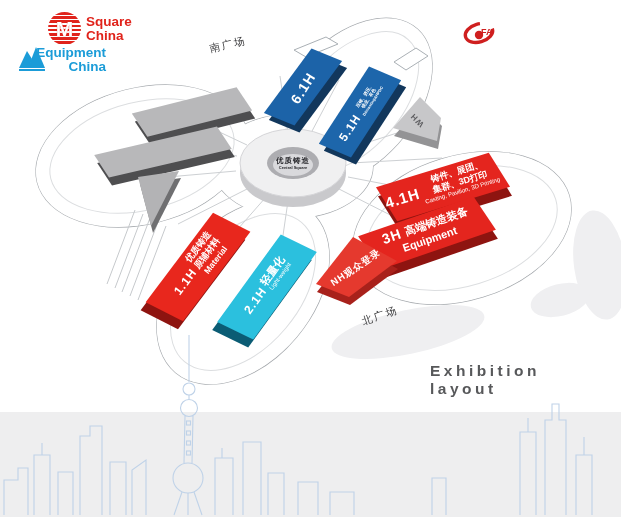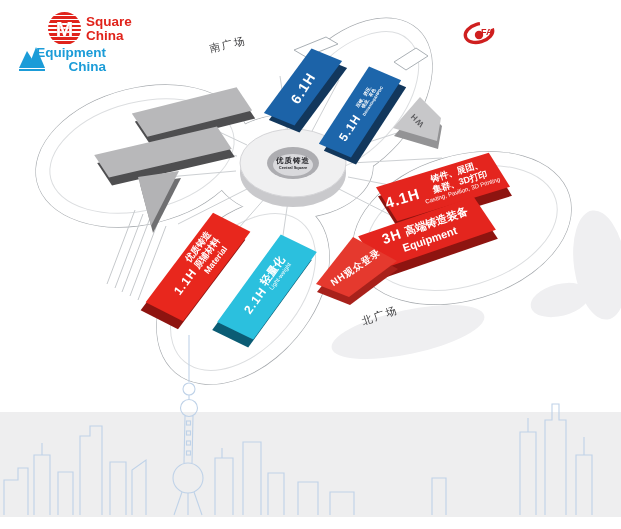--- a/index.html
+++ b/index.html
@@ -243,20 +243,21 @@
     <span class="hall-num" style="font-size:12px;">2.1H</span>
     <span class="hall-lines">
       <span style="font-size:11px;">轻量化</span>
       <span style="font-size:6px;font-weight:normal;">Light-weight</span>
     </span>
   </div>
 
   <div class="lbl flag-label" style="left:356px;top:268px;--r:-34deg;">NH观众登录</div>
   <div class="lbl wedge-label" style="left:417px;top:120px;--r:225deg;">WH</div>
 
+  <div id="exhibition-title">Exhibition layout</div>
 
   <div id="metal-logo">
     <div id="metal-globe">
       <span>M</span>
     </div>
     <div id="metal-text">
       <div>Square</div>
       <div>China</div>
     </div>
   </div>

